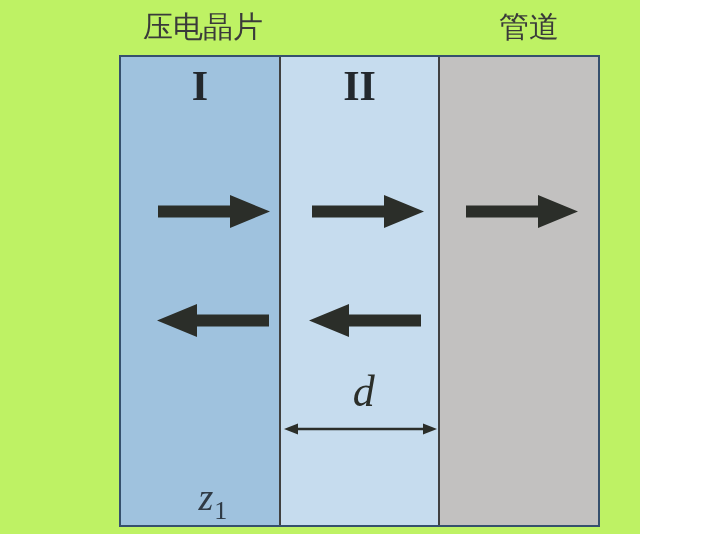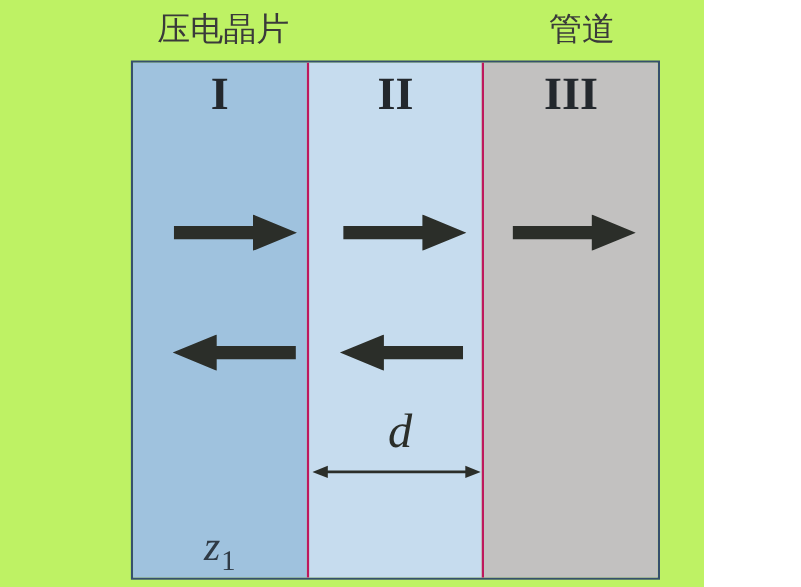--- a/index.html
+++ b/index.html
@@ -33,21 +33,21 @@
     box-sizing: border-box;
     border: 2px solid #36506d;
     display: flex;
   }
   .panel {
     position: relative;
     flex: 1 1 0;
     height: 100%;
     box-sizing: border-box;
   }
-  .panel.p2, .panel.p3 { border-left: 2px solid #be185d; }
+  .panel.p2, .panel.p3 { border-left: 2px solid #404040; }
 
   .roman {
     position: absolute;
     top: 8px;
     left: 0;
     width: 100%;
     text-align: center;
     font-size: 42px;
     line-height: 1;
     font-weight: bold;
@@ -78,20 +78,21 @@
 
   .imp {
     position: absolute;
     top: 418px;
     left: 0;
     width: 100%;
     text-align: center;
     font-size: 38px;
     line-height: 1.2;
     color: #2f3a45;
+    padding-left: 13px;
   }
   .imp .sym { font-style: italic; }
   .imp .sub {
     font-style: normal;
     font-size: 26px;
     vertical-align: -9px;
     margin-left: 1px;
   }
 </style>
 </head>
@@ -127,20 +128,19 @@
       </svg>
       <div class="dim-label">d</div>
       <svg class="dim-svg" width="153" height="14" viewBox="0 0 153 14" style="color: rgb(43, 46, 41);">
         <line x1="10" y1="7" x2="143" y2="7" stroke="currentColor" stroke-width="2.4"></line>
         <polygon points="0,7 14,1.5 14,12.5" fill="currentColor"></polygon>
         <polygon points="153,7 139,1.5 139,12.5" fill="currentColor"></polygon>
       </svg>
     </div>
 
     <div class="panel p3" style="background-color: rgb(194, 193, 192);">
-      <div class="roman">III</div>
       <svg class="arrow-svg fwd" width="112" height="33" viewBox="0 0 112 33" style="color: rgb(43, 46, 41);">
         <polygon points="0,10.5 72,10.5 72,0 112,16.5 72,33 72,22.5 0,22.5" fill="currentColor"></polygon>
       </svg>
     </div>
 
   </div>
 </div>
 
 </body></html>

